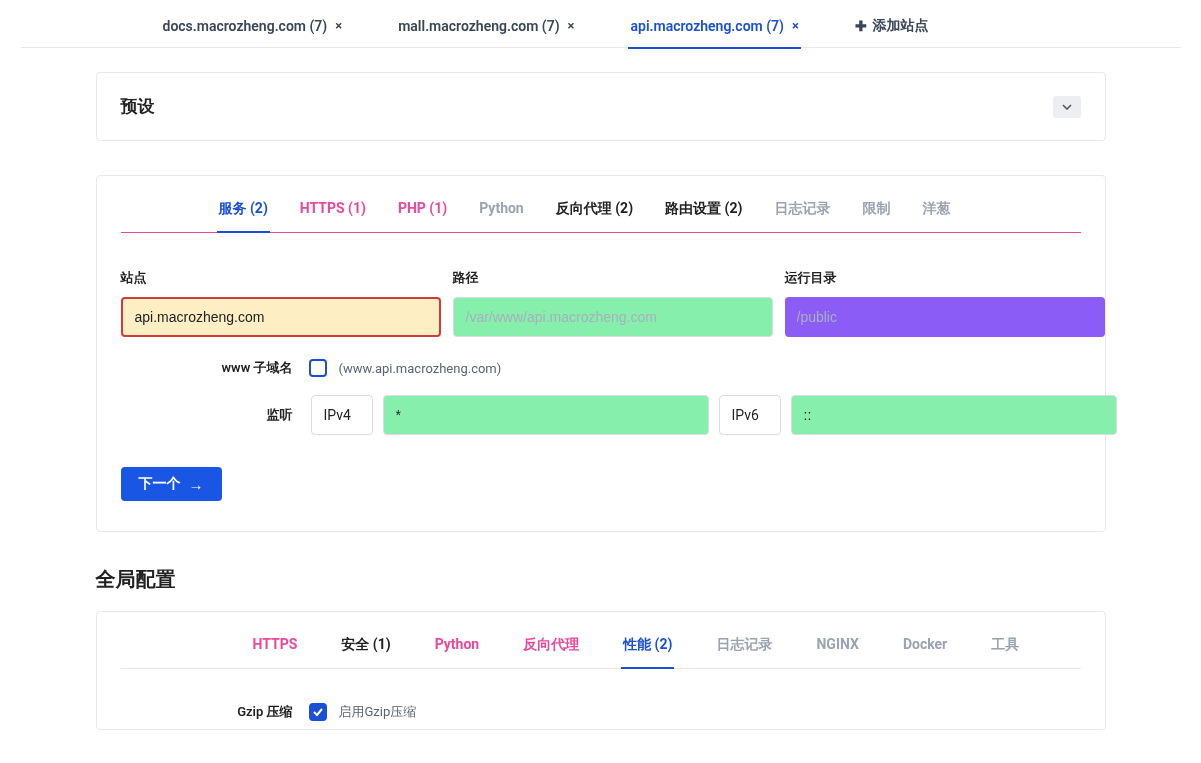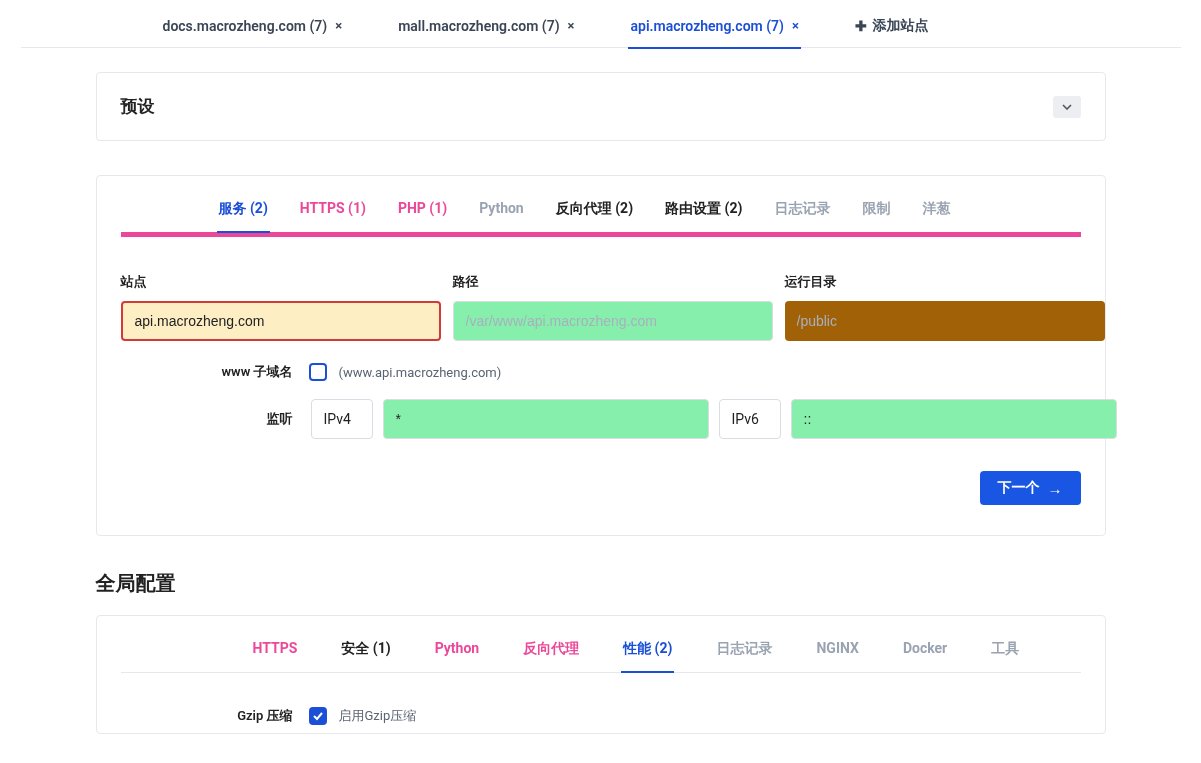--- a/index.html
+++ b/index.html
@@ -89,21 +89,21 @@
     font-size: 12px;
     color: #555;
     cursor: pointer;
   }
 
   
   .main-card { padding: 24px 24px 8px 24px; }
   .cfg-tabs {
     display: flex;
     gap: 28px;
-    border-bottom: 5px solid #ec4899;
+    border-bottom: 1px solid #ec4899;
     padding-left: 96px;
     margin-bottom: 36px;
   }
   .cfg-tab, .cfg-tab-disabled {
     font-size: 14px;
     font-weight: 700;
     color: #222;
     padding: 0 2px 14px 2px;
     cursor: pointer;
     position: relative;
@@ -136,21 +136,21 @@
     font-size: 14px;
     color: #222;
     background: #86efac;
   }
   .input::placeholder { color: #a8b0be; }
   .input-highlight {
     background: #fdeec4;
     border: 2px solid #d23a3a;
   }
   .input-yellow {
-    background: #a16207;
+    background: #8b5cf6;
     border: none;
   }
 
   
   .row {
     display: grid;
     grid-template-columns: 180px 1fr;
     align-items: center;
     gap: 8px;
     margin-bottom: 18px;
@@ -178,21 +178,21 @@
     grid-template-columns: 180px 62px 326px 62px 326px;
     gap: 10px;
     align-items: center;
     margin-bottom: 26px;
   }
   .ip-prefix {
     height: 40px; border:1px solid #d9dde3; border-radius:4px; display:flex; align-items:center;
     padding:0 12px; font-size:14px; color:#222; background:#fff;
   }
 
-  .next-row { display:flex; justify-content:flex-end; padding: 6px 0 22px 0; }
+  .next-row { display:flex; justify-content:flex-start; padding: 6px 0 22px 0; }
   .btn-primary {
     background:#1856e3; color:#fff; border:none; height:34px; padding:0 18px;
     border-radius:4px; font-size:14px; font-weight:600; display:inline-flex; align-items:center; gap:8px;
     cursor:pointer;
   }
   .btn-primary .arrow { font-size:15px; }
 
   
   .section-title {
     font-size: 20px; font-weight: 700; color:#222;

